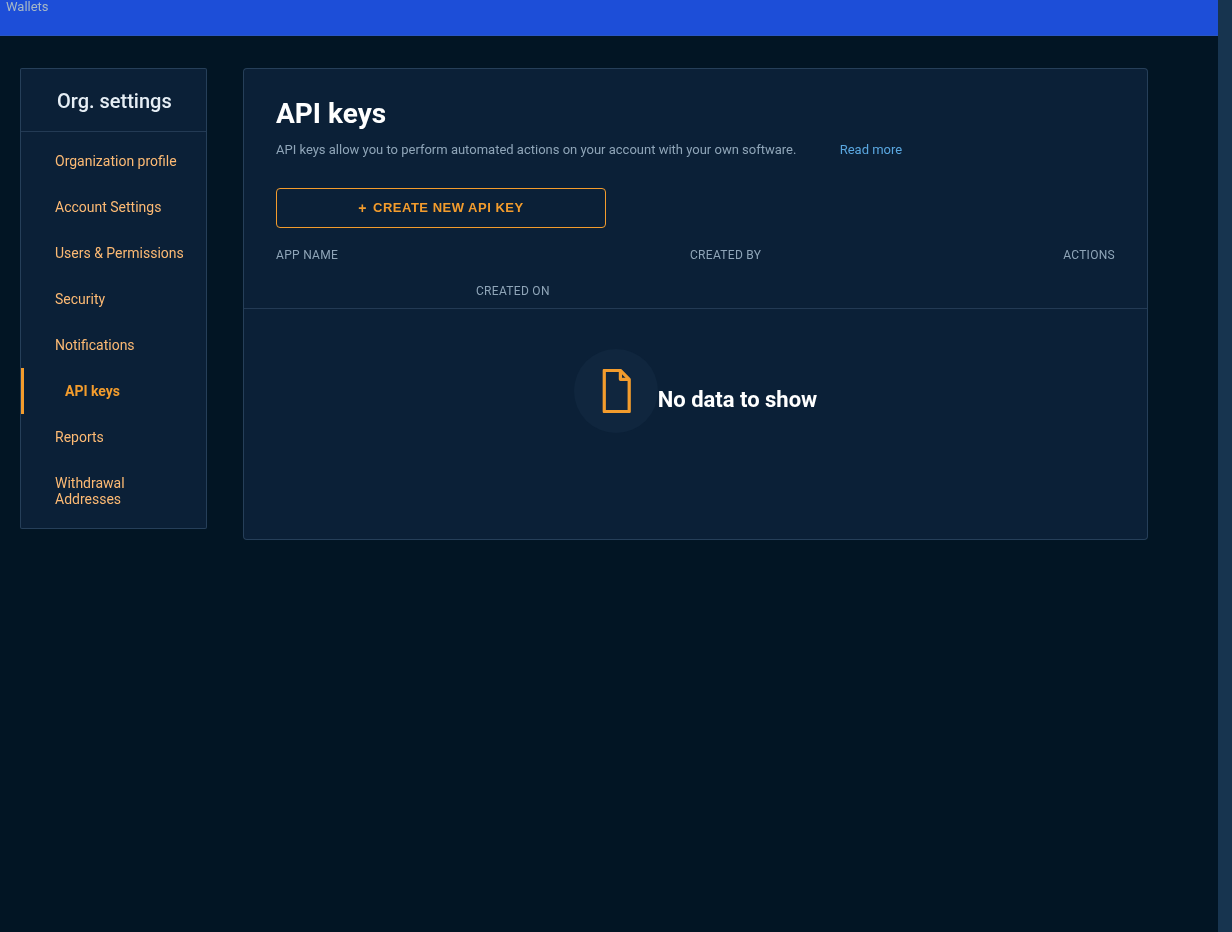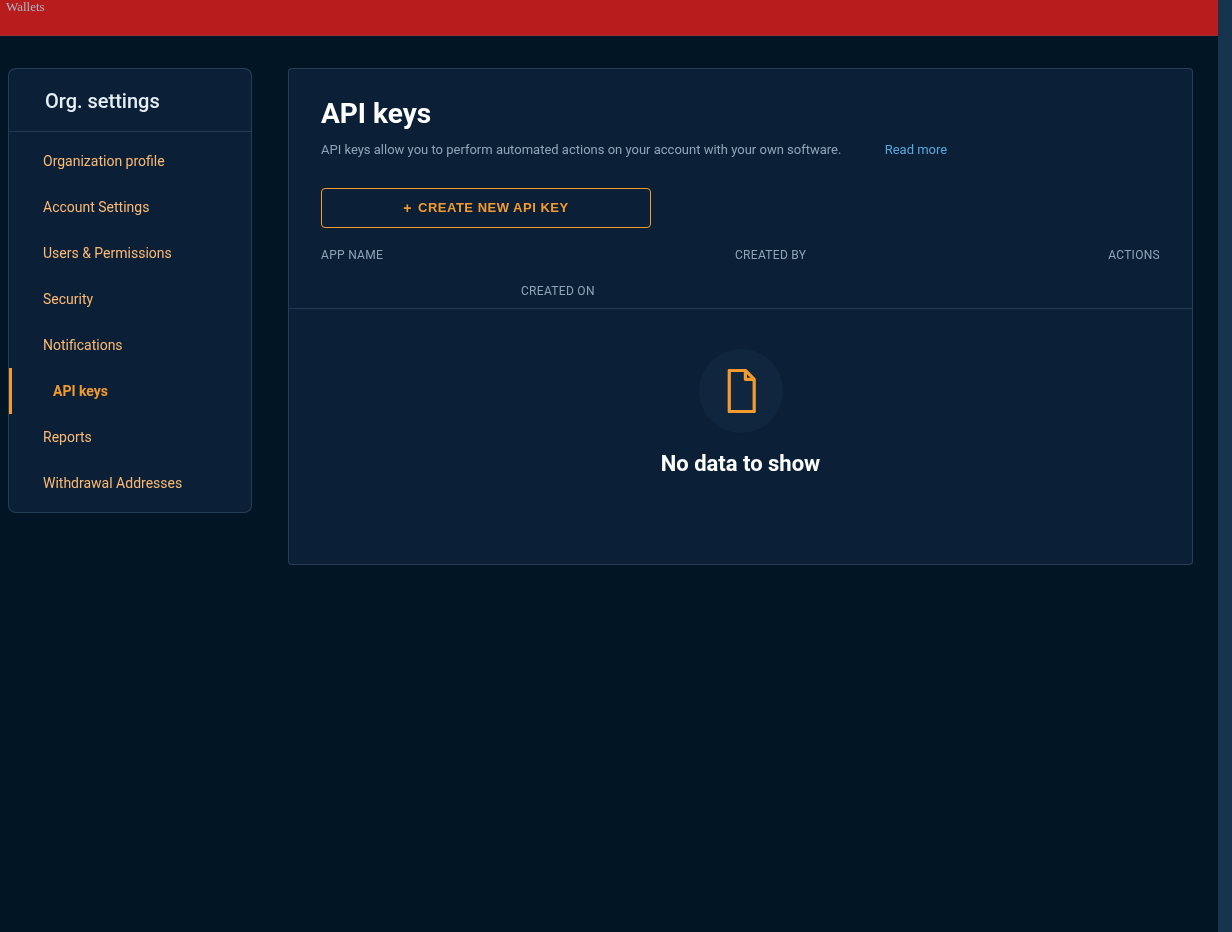--- a/index.html
+++ b/index.html
@@ -7,42 +7,41 @@
       background: #021524;
       font-family: -apple-system, BlinkMacSystemFont, 'Segoe UI', Roboto, Ubuntu, sans-serif;
       color: #a7b8c6;
       width: 1232px;
       height: 932px;
       overflow: hidden;
     }
     .topbar {
       height: 36px;
       border-bottom: 1px solid rgba(80,110,140,0.25);
-      background: #b91c1c;
+      background: #1d4ed8;
       display: flex;
       align-items: flex-start;
       padding: 0 0 12px 0;
-      font-family: Liberation Serif, serif;
     }
     .topbar-item {
       color: #a7b8c6;
       font-size: 13px;
       padding: 0 6px;
       line-height: 14px;
     }
     .content-wrap {
       display: flex;
       padding: 32px 0 0 0;
       gap: 36px;
     }
     .sidebar {
-      width: 244px;
-      margin-left: 8px;
+      width: 187px;
+      margin-left: 20px;
       border: 1px solid rgba(80,110,140,0.4);
-      border-radius: 8px;
+      border-radius: 2px;
       background: #0b2037;
       align-self: flex-start;
     }
     .sidebar-header {
       color: #e6eef5;
       font-size: 20px;
       font-weight: 500;
       padding: 20px 18px 18px 36px;
       border-bottom: 1px solid rgba(80,110,140,0.35);
     }
@@ -153,21 +152,21 @@
       margin-right: -32px;
       padding-left: 32px;
       padding-right: 32px;
     }
     .col-app { flex: 0 0 200px; }
     .col-created-on { flex: 0 0 214px; margin-top: 36px; }
     .col-created-by { flex: 1 1 auto; }
     .col-actions { flex: 0 0 80px; text-align: right; }
     .empty-state {
       display: flex;
-      flex-direction: column;
+      flex-direction: row;
       align-items: center;
       justify-content: center;
       padding: 40px 0 60px;
     }
     .doc-circle {
       width: 84px;
       height: 84px;
       border-radius: 50%;
       background: #10263e;
       display: flex;

